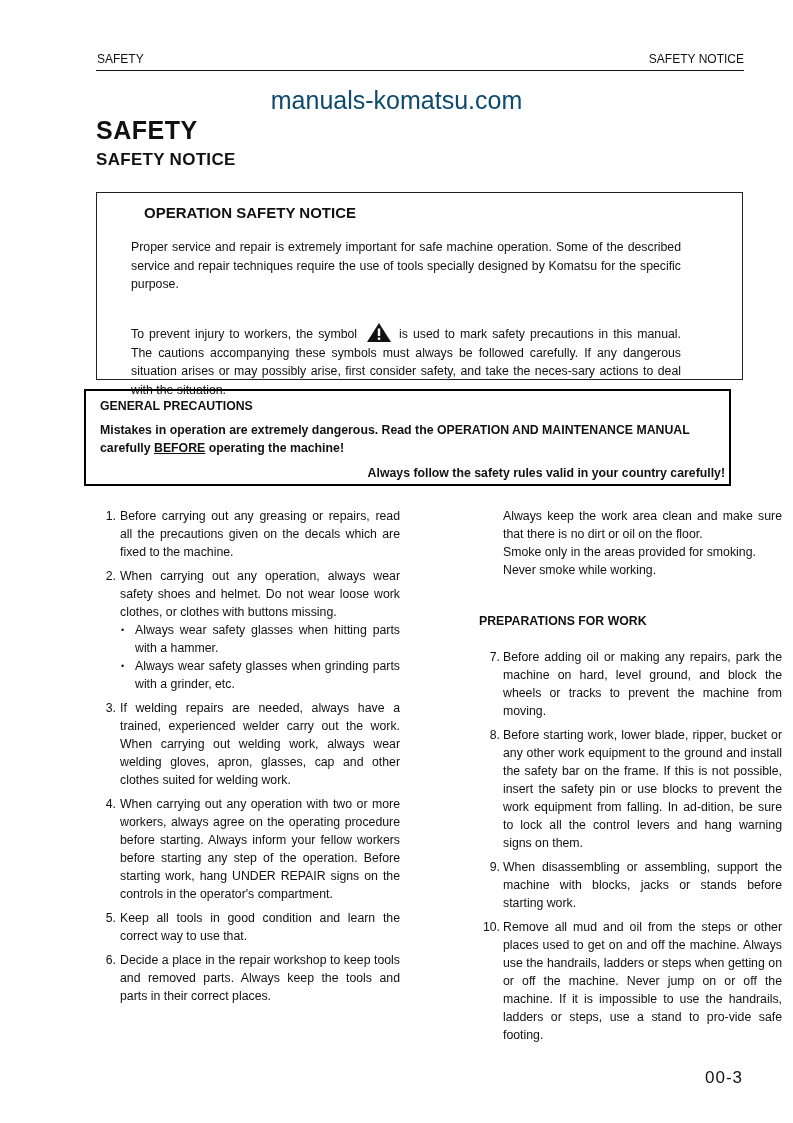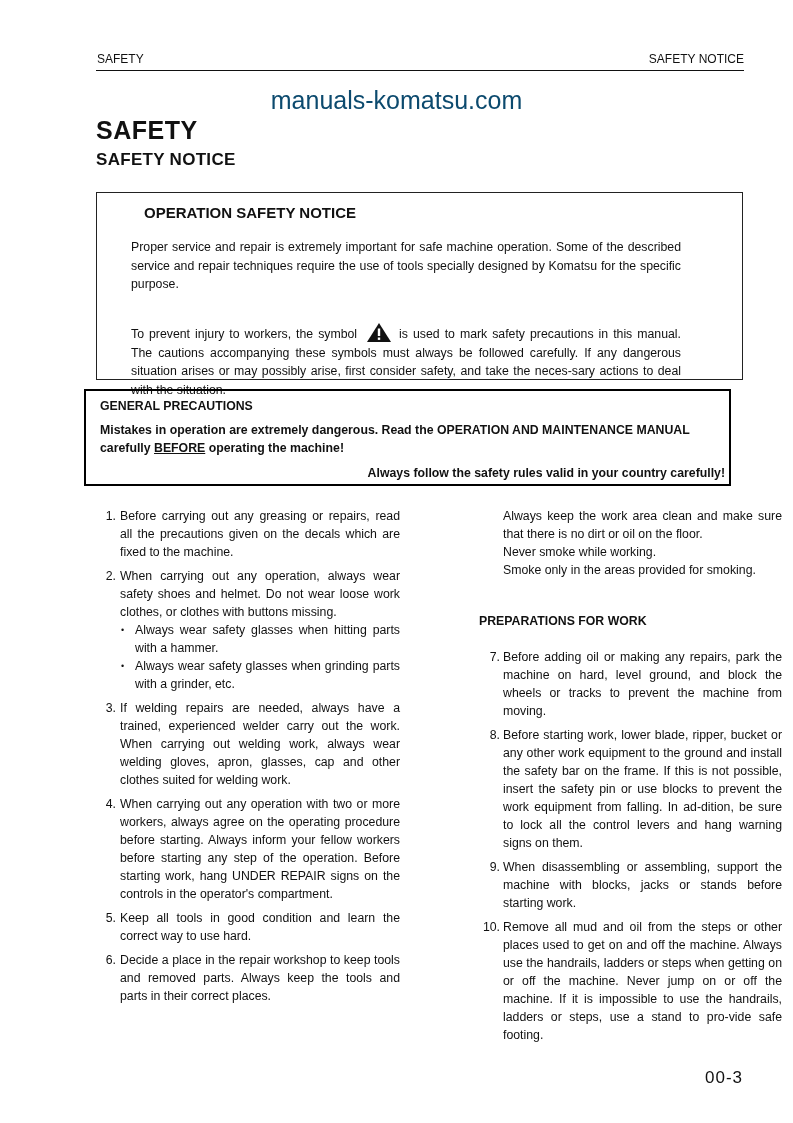--- a/index.html
+++ b/index.html
@@ -97,33 +97,33 @@
   <div class="item">
     <span class="num">3.</span>
     <span>If welding repairs are needed, always have a trained, experienced welder carry out the work. When carrying out welding work, always wear welding gloves, apron, glasses, cap and other clothes suited for welding work.</span>
   </div>
   <div class="item">
     <span class="num">4.</span>
     <span>When carrying out any operation with two or more workers, always agree on the operating procedure before starting. Always inform your fellow workers before starting any step of the operation. Before starting work, hang UNDER REPAIR signs on the controls in the operator's compartment.</span>
   </div>
   <div class="item">
     <span class="num">5.</span>
-    <span>Keep all tools in good condition and learn the correct way to use hard.</span>
+    <span>Keep all tools in good condition and learn the correct way to use that.</span>
   </div>
   <div class="item">
     <span class="num">6.</span>
     <span>Decide a place in the repair workshop to keep tools and removed parts. Always keep the tools and parts in their correct places.</span>
   </div>
 </div>
 
 <div class="col col-right">
   <div class="cont">
     <p>Always keep the work area clean and make sure that there is no dirt or oil on the floor.</p>
+    <p>Smoke only in the areas provided for smoking.</p>
     <p>Never smoke while working.</p>
-    <p>Smoke only in the areas provided for smoking.</p>
   </div>
   <div class="section-title">PREPARATIONS FOR WORK</div>
   <div class="item">
     <span class="num">7.</span>
     <span>Before adding oil or making any repairs, park the machine on hard, level ground, and block the wheels or tracks to prevent the machine from moving.</span>
   </div>
   <div class="item">
     <span class="num">8.</span>
     <span>Before starting work, lower blade, ripper, bucket or any other work equipment to the ground and install the safety bar on the frame. If this is not possible, insert the safety pin or use blocks to prevent the work equipment from falling. In ad-dition, be sure to lock all the control levers and hang warning signs on them.</span>
   </div>

